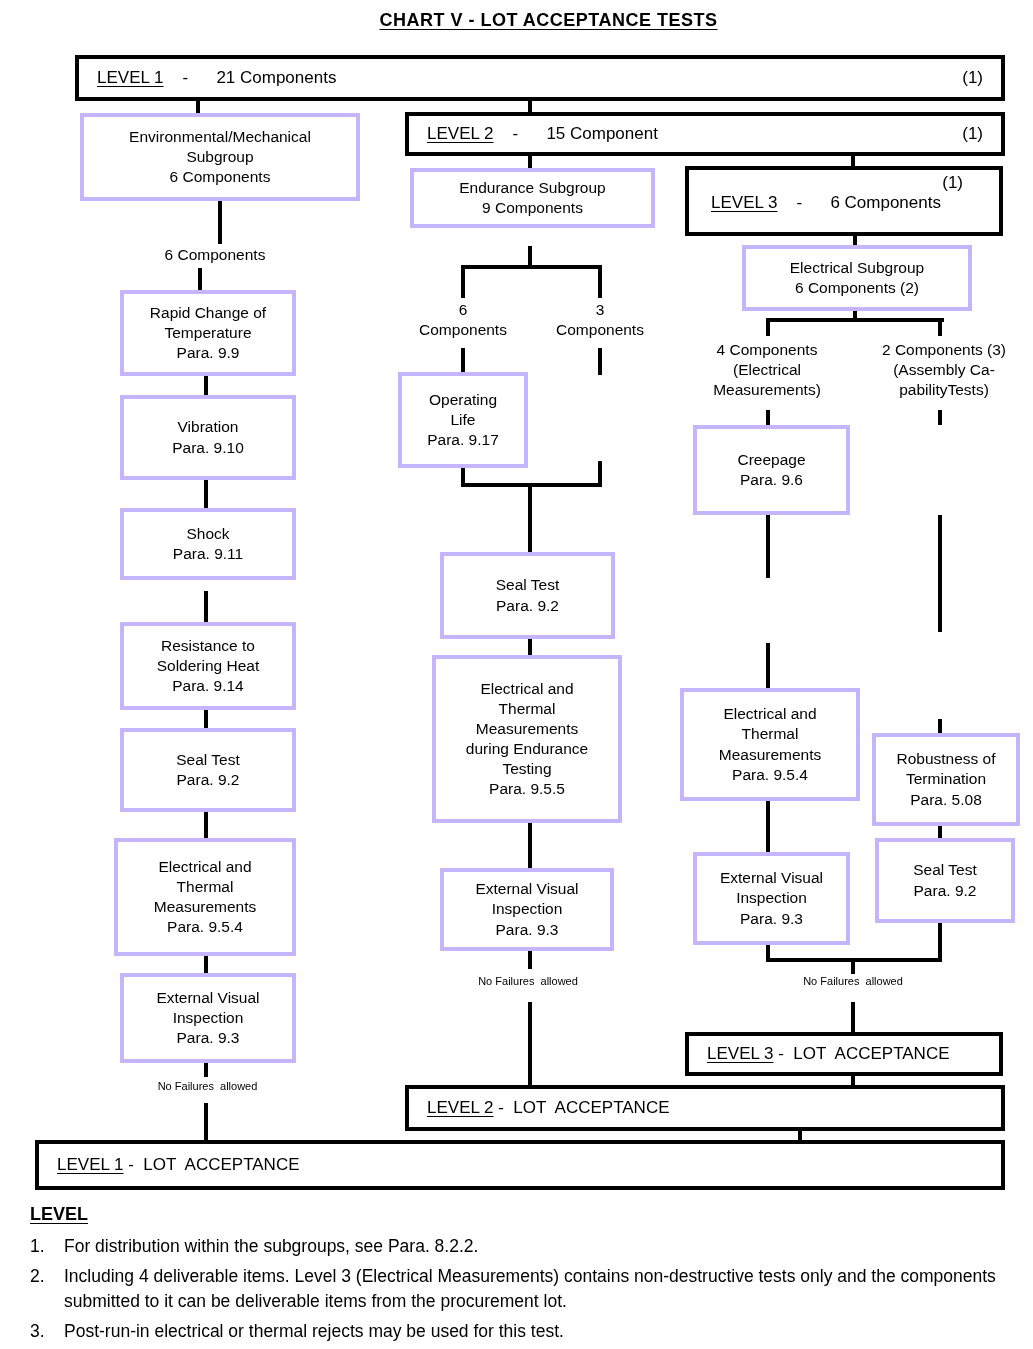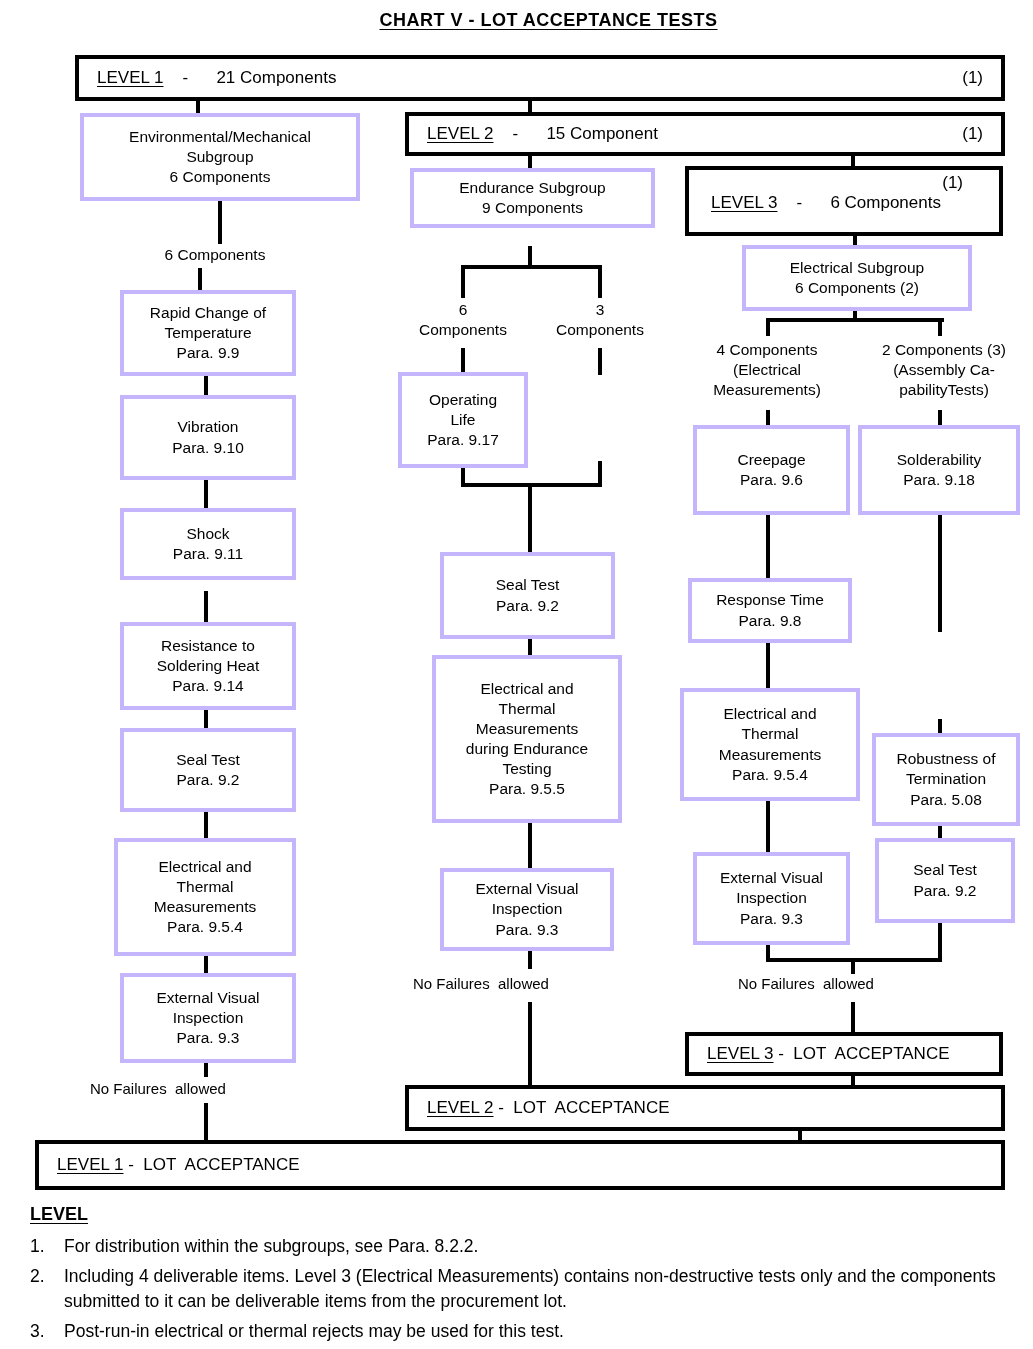--- a/index.html
+++ b/index.html
@@ -27,21 +27,21 @@
   .bar3 .row{display:flex;}
   .box{
     position:absolute;border:4px solid #c4b5fd;background:#fff;box-sizing:border-box;
     display:flex;align-items:center;justify-content:center;text-align:center;
     white-space:pre-wrap;font-size:15.5px;line-height:1.3;
   }
   .label{
     position:absolute;text-align:center;font-size:15.5px;line-height:1.3;white-space:pre-wrap;
   }
   .nofail{
-    position:absolute;text-align:left;font-size:15px;white-space:pre-wrap;
+    position:absolute;text-align:center;font-size:11px;white-space:pre-wrap;
   }
   .vline,.hline{position:absolute;background:#000;}
   .notes{position:absolute;left:30px;top:1204px;width:992px;}
   .notes-heading{font-size:18px;font-weight:bold;text-decoration:underline;text-underline-offset:3px;margin-bottom:9px;}
   .note-row{display:flex;font-size:17.5px;line-height:1.42;margin-bottom:5px;}
   .note-num{width:34px;flex:none;}
   .note-txt{flex:1;}
 </style>
 </head>
 <body>
@@ -162,26 +162,22 @@
 (Electrical
 Measurements)</div>
   <div class="label" style="left:858px;top:340px;width:172px">2 Components (3)
 (Assembly Ca-
 pabilityTests)</div>
   <div class="vline" style="left:766px;top:410px;width:4px;height:15px"></div>
   <div class="vline" style="left:938px;top:410px;width:4px;height:15px"></div>
 
   <div class="box" style="left:693px;top:425px;width:157px;height:90px">Creepage
 Para. 9.6</div>
-  <div class="box" style="left:858px;top:425px;width:162px;height:90px">Solderability
-Para. 9.18</div>
 
   <div class="vline" style="left:766px;top:515px;width:4px;height:63px"></div>
-  <div class="box" style="left:688px;top:578px;width:164px;height:65px">Response Time
-Para. 9.8</div>
   <div class="vline" style="left:766px;top:643px;width:4px;height:45px"></div>
   <div class="box" style="left:680px;top:688px;width:180px;height:113px">Electrical and
 Thermal
 Measurements
 Para. 9.5.4</div>
   <div class="vline" style="left:766px;top:801px;width:4px;height:51px"></div>
   <div class="box" style="left:693px;top:852px;width:157px;height:93px">External Visual
 Inspection
 Para. 9.3</div>
   <div class="vline" style="left:766px;top:945px;width:4px;height:17px"></div>

